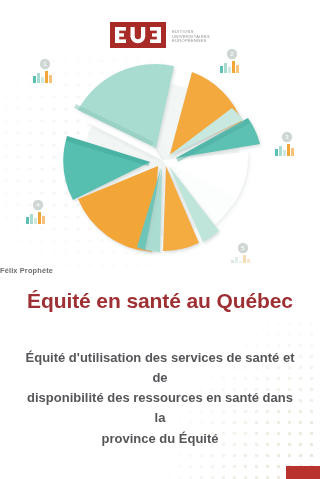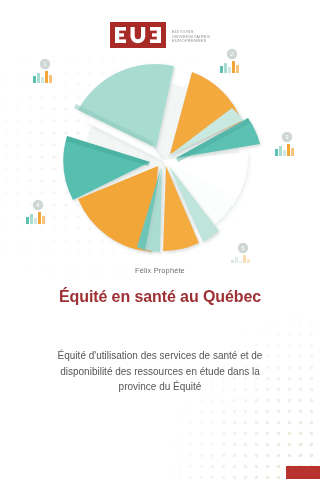--- a/index.html
+++ b/index.html
@@ -79,49 +79,51 @@
     height: 215px;
   }
   .artwork svg { display: block; }
 
   
   .author {
     position: absolute;
     left: 0;
     top: 266px;
     width: 320px;
-    text-align: center;
+    text-align: left;
     font-size: 7.4px;
     color: #6d6d6d;
     letter-spacing: .15px;
+    font-weight: bold;
   }
 
   .title {
     position: absolute;
     left: 18px;
     top: 287px;
     width: 284px;
     text-align: center;
     color: #9e2f33;
-    font-size: 16px;
+    font-size: 21px;
     font-weight: bold;
     line-height: 1.30;
     letter-spacing: -.1px;
   }
   .title .l2 { display: block; }
 
   .subtitle {
     position: absolute;
     left: 24px;
     top: 348px;
     width: 272px;
     text-align: center;
     color: #56565a;
-    font-size: 10px;
+    font-size: 13px;
     line-height: 1.55;
+    font-weight: bold;
   }
 
   
   .corner-tab {
     position: absolute;
     right: 0;
     bottom: 0;
     width: 34px;
     height: 13px;
     background: #b8332d;
@@ -293,19 +295,19 @@
   </div>
 
   <div class="author">Félix Prophète</div>
 
   <div class="title">
     <span>Équité en santé au Québec</span>
   </div>
 
   <div class="subtitle">
     <div>Équité d'utilisation des services de santé et de</div>
-    <div>disponibilité des ressources en étude dans la</div>
+    <div>disponibilité des ressources en santé dans la</div>
     <div>province du Équité</div>
   </div>
 
   <div class="corner-tab"></div>
 
 </div>
 
 </body></html>

